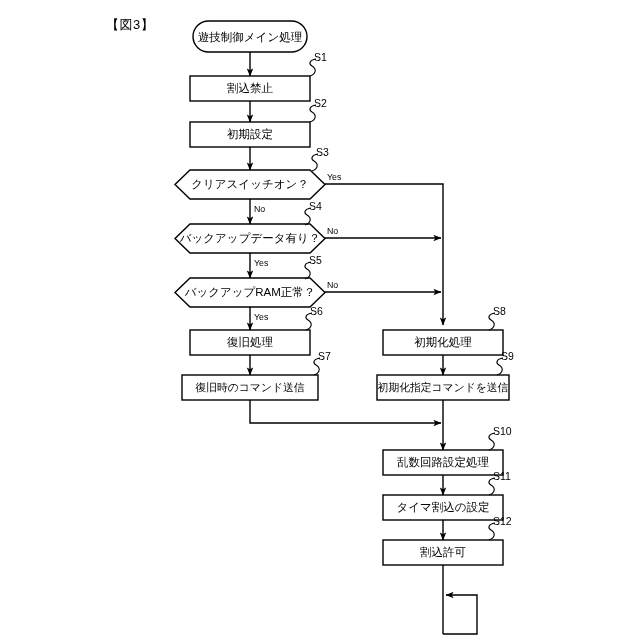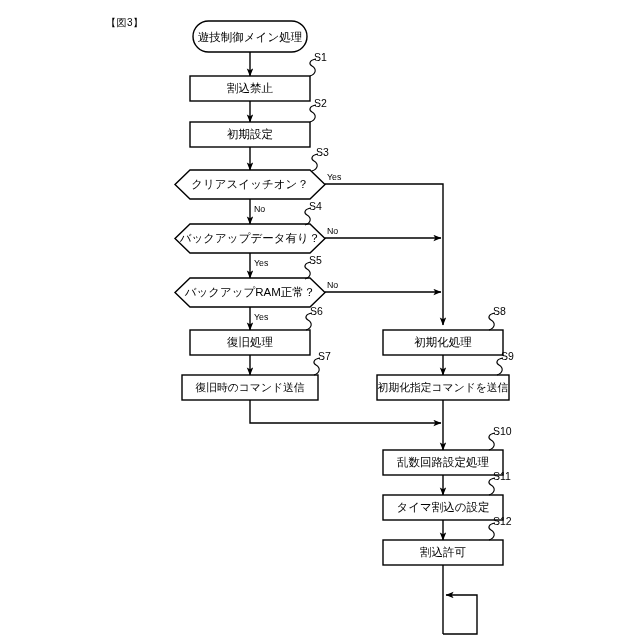--- a/index.html
+++ b/index.html
@@ -24,21 +24,21 @@
     position: absolute;
     left: 0;
     top: 0;
     width: 640px;
     height: 640px;
   }
   .fig-label {
     position: absolute;
     left: 106px;
     top: 16px;
-    font-size: 10px;
+    font-size: 13px;
     letter-spacing: 0.5px;
     white-space: nowrap;
   }
   .node-text {
     font-size: 11.5px;
     text-anchor: middle;
     dominant-baseline: middle;
     fill: #000000;
     font-family: "Liberation Sans", "DejaVu Sans", sans-serif;
   }

